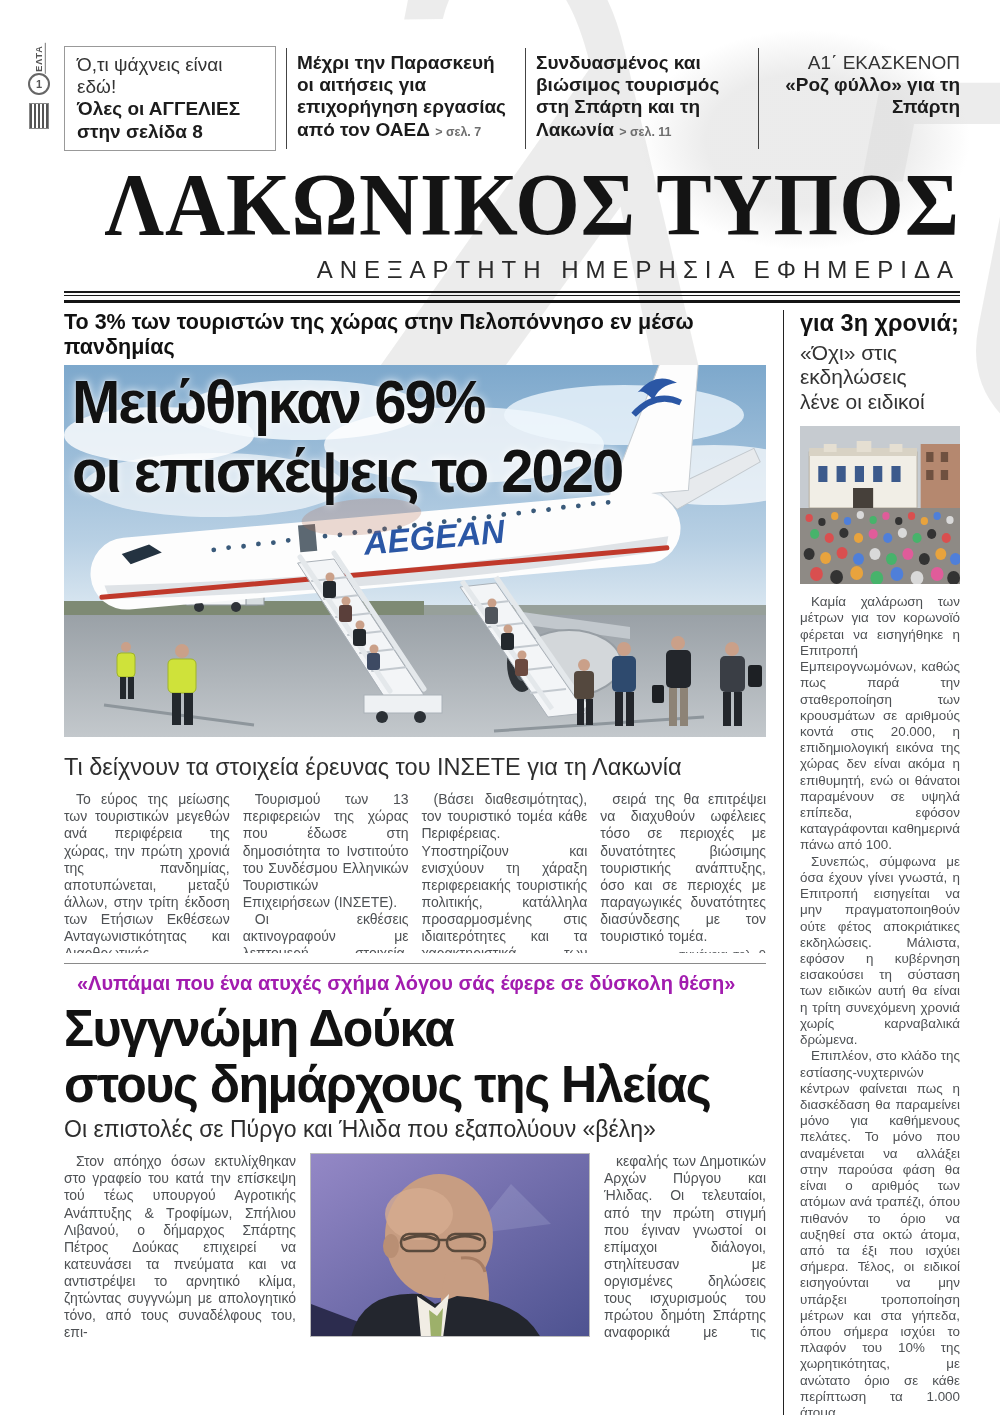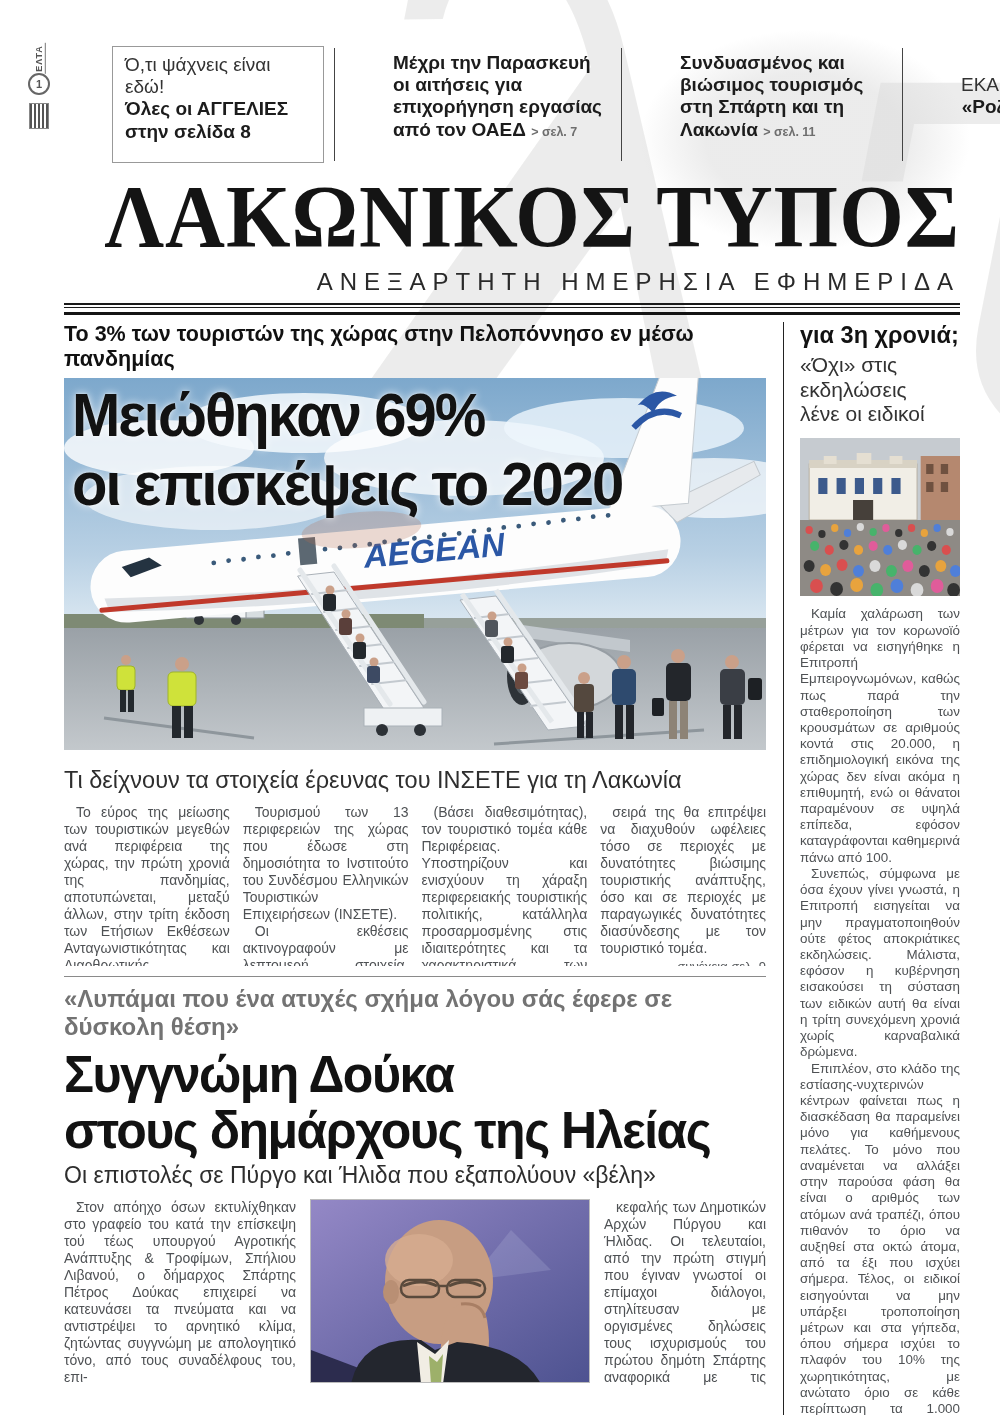--- a/index.html
+++ b/index.html
@@ -27,21 +27,21 @@
   .stamps { position:absolute; left:24px; top:52px; z-index:3; width:30px;
             display:flex; flex-direction:column; gap:8px; align-items:center; color:#555; }
   .stamp-elta { font-size:9px; font-weight:bold; letter-spacing:1px; transform:rotate(-90deg); border-bottom:1px solid #777; padding:1px 2px;}
   .stamp-circle { width:22px; height:22px; border:2px solid #666; border-radius:50%;
                   font-size:11px; font-weight:bold; display:flex; align-items:center; justify-content:center;}
   .stamp-barcode { width:20px; height:26px;
     background:repeating-linear-gradient(90deg,#555 0 2px,#fff 2px 4px); border:1px solid #888;}
 
   
   .topstrip { display:flex; align-items:stretch; gap:10px; min-height:86px; padding-bottom:6px; }
-  .teaser { font-size:19px; font-weight:bold; line-height:1.17; color:#1c1c1c;margin-left:48px; }
+  .teaser { font-size:19px; font-weight:bold; line-height:1.17; color:#1c1c1c; }
   .teaser .light { font-weight:normal; color:#333; }
   .teaser-box { border:1px solid #999; background:#fff; padding:7px 12px; width:212px; flex:none; }
   .tdivider { width:1px; background:#444; flex:none; margin:2px 0; }
   .t2 { width:218px; flex:none; padding-top:6px;}
   .t3 { width:212px; flex:none; padding-top:6px;}
   .t4 { flex:1; padding-top:6px;text-align:right;}
   .pageref { font-size:12.5px; color:#6e6e6e; font-weight:bold; white-space:nowrap; }
 
   
   .masthead { text-align:right; margin-top:2px; }
@@ -71,21 +71,21 @@
   }
   .subhead { font-size:23.5px; color:#2e2e2e; margin-top:17px; }
 
   .bodycols { display:flex; gap:13px; margin-top:10px; height:162px; overflow:hidden; }
   .bodycols .col { flex:1; }
   p.body { font-size:14px; line-height:1.22; text-align:justify; color:#4e5154; text-indent:12px; }
   .contin { display:block; text-align:right; font-size:13px; color:#55585b; margin-top:2px;}
 
   .rule-light { border-top:1px solid #8a8a8a; margin:10px 0 8px 0; }
 
-  .kicker2 { font-size:24px; font-weight:bold; color:#737373; }
+  .kicker2 { font-size:20px; font-weight:bold; color:#a21caf;margin-left:13px; }
   .headline2 { font-weight:bold; font-size:50px; line-height:1.07; letter-spacing:-1.5px; color:#121212;
                margin-top:6px; transform:scaleY(1.04); transform-origin:top left;}
   .subhead2 { font-size:23px; color:#2e2e2e; margin-top:8px; }
 
   .art2-row { display:flex; gap:14px; margin-top:10px; height:188px; overflow:hidden;}
   .art2-left { width:232px; flex:none; }
   .photo2 { width:280px; height:184px; flex:none; border:1px solid #bbb; background:#6a659f; position:relative; overflow:hidden;}
   .art2-right { flex:1; }
 
   

